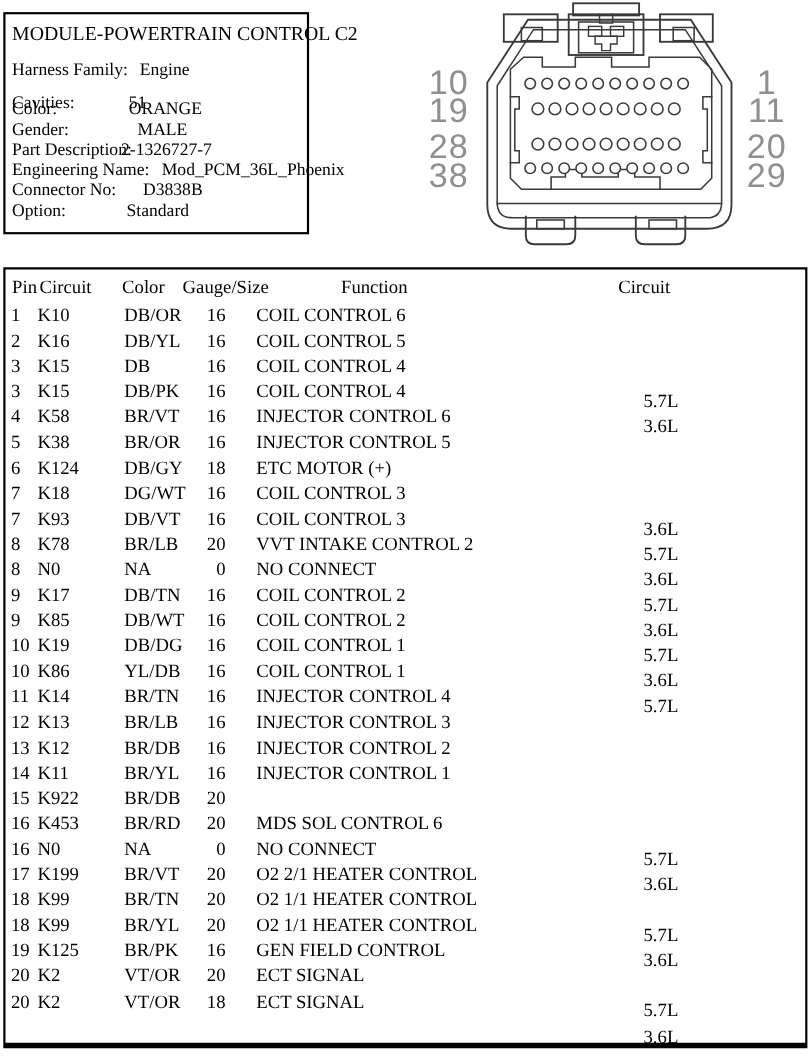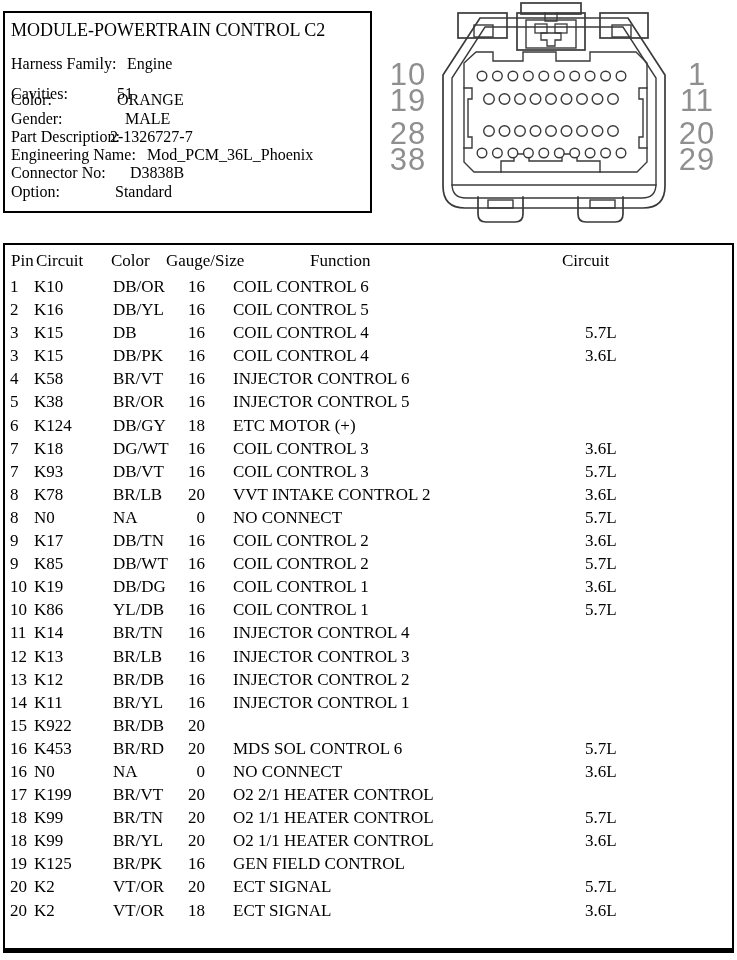--- a/index.html
+++ b/index.html
@@ -1,20 +1,20 @@
 <!DOCTYPE html>
 <html><head>
 <meta charset="utf-8">
 <style>
   html,body{margin:0;padding:0;background:#fff;}
   .page{position:relative;width:737px;height:960px;background:#ffffff;
         font-family:"Liberation Serif",serif;color:#000;overflow:hidden;}
 
   
-  .info-box{position:absolute;left:3px;top:11px;width:369px;height:202px;
+  .info-box{position:absolute;left:3px;top:11px;width:278px;height:202px;
             border:2px solid #000;box-sizing:border-box;background:#fff;}
   .info-title{position:absolute;left:6px;top:7px;font-size:18px;white-space:nowrap;}
   .info-row{position:absolute;left:6px;height:18px;font-size:16px;white-space:nowrap;width:325px;}
   .info-row .lbl{position:absolute;left:0;top:0;}
   .info-row .val{position:absolute;top:0;}
   .info-row:nth-child(1){top:42px;}  .info-row:nth-child(1) .val{left:116px;}
   .info-row:nth-child(2){top:72px;}  .info-row:nth-child(2) .val{left:106px;}
   .info-row:nth-child(3){top:78px;}  .info-row:nth-child(3) .val{left:106px;}
   .info-row:nth-child(4){top:97px;}  .info-row:nth-child(4) .val{left:114px;}
   .info-row:nth-child(5){top:115px;} .info-row:nth-child(5) .val{left:99px;}
@@ -34,21 +34,21 @@
              background:#fff;font-size:17px;}
   .thead{position:absolute;left:0;top:4px;width:100%;height:23px;line-height:23px;}
   .thead span{position:absolute;top:0;white-space:nowrap;}
   .h-pin{left:6px;} .h-circuit{left:31px;} .h-color{left:106px;}
   .h-gauge{left:161px;} .h-function{left:305px;} .h-option{left:557px;}
   .tbody{position:absolute;left:0;top:30px;width:100%;}
   .trow{position:relative;height:23.1px;line-height:23.1px;}
   .trow span{position:absolute;top:0;white-space:nowrap;}
   .cell-pin{left:5px;} .cell-circuit{left:29px;} .cell-color{left:108px;}
   .cell-gauge{left:140px;width:60px;text-align:right;}
-  .cell-function{left:228px;} .cell-option{left:580px;}
+  .cell-function{left:228px;} .cell-option{left:580px;margin-top:32px;}
 </style>
 </head>
 <body>
 
 <div class="page">
 
   <div class="info-box">
     <div class="info-title">MODULE-POWERTRAIN CONTROL C2</div>
     <div>
         <div class="info-row">

